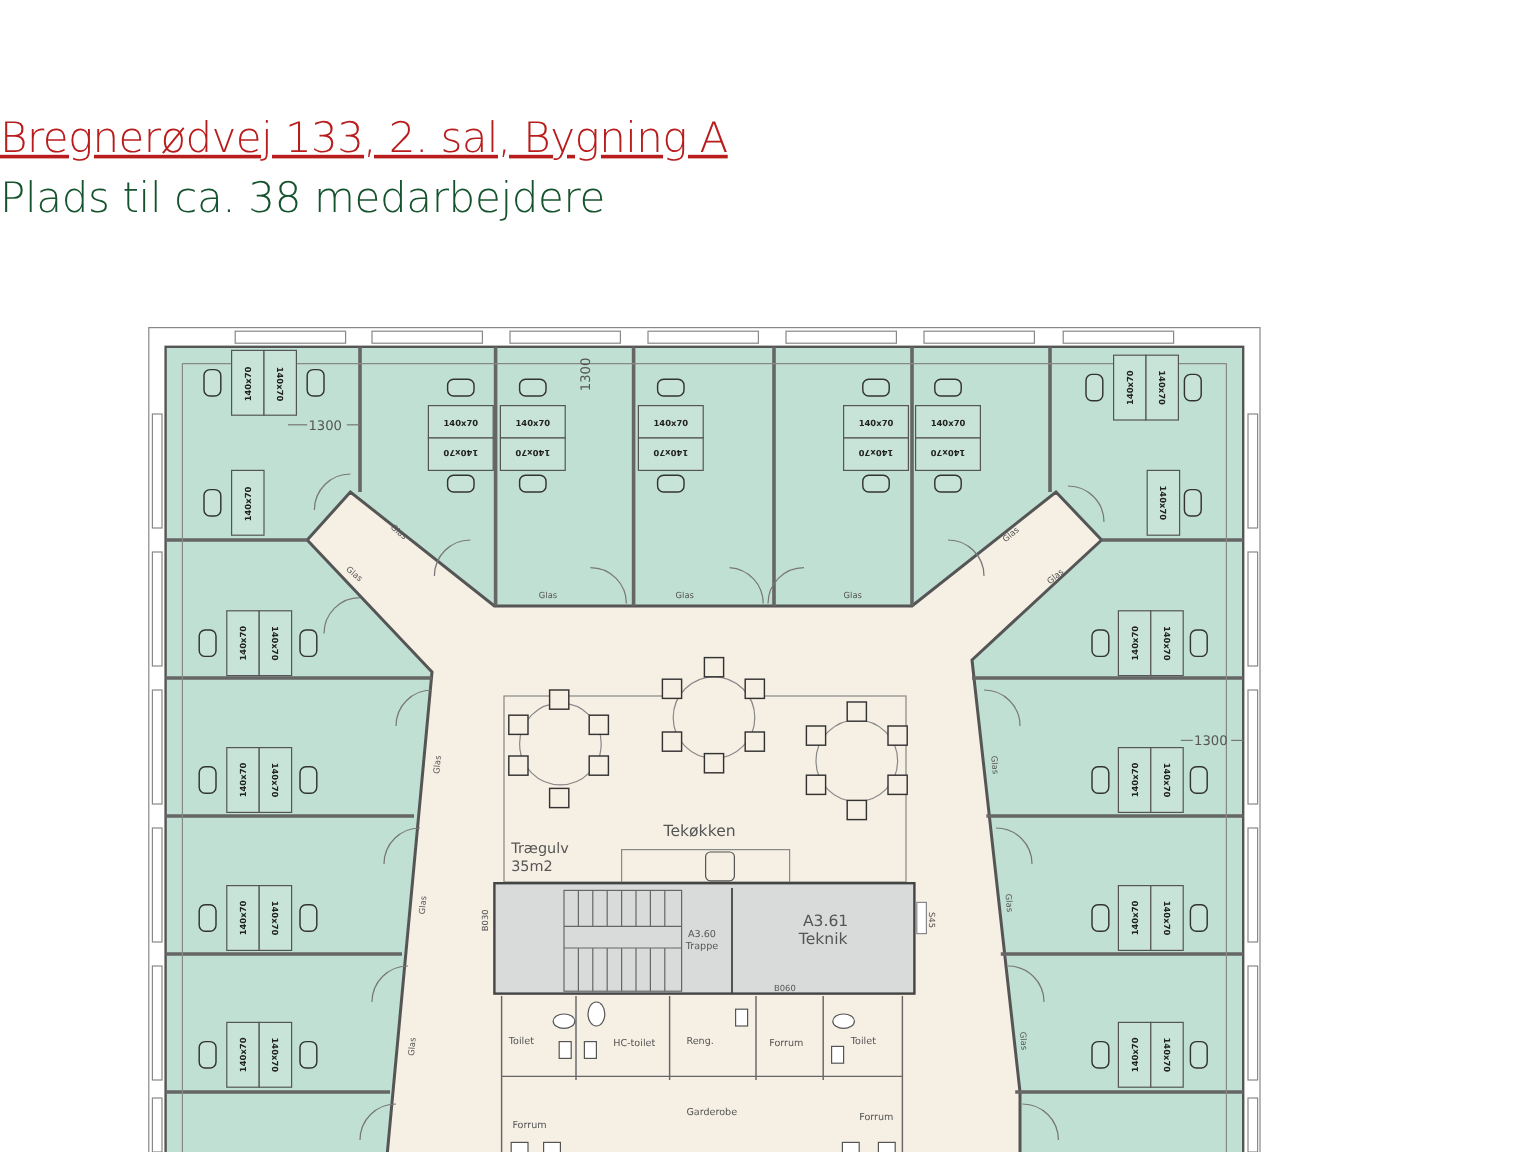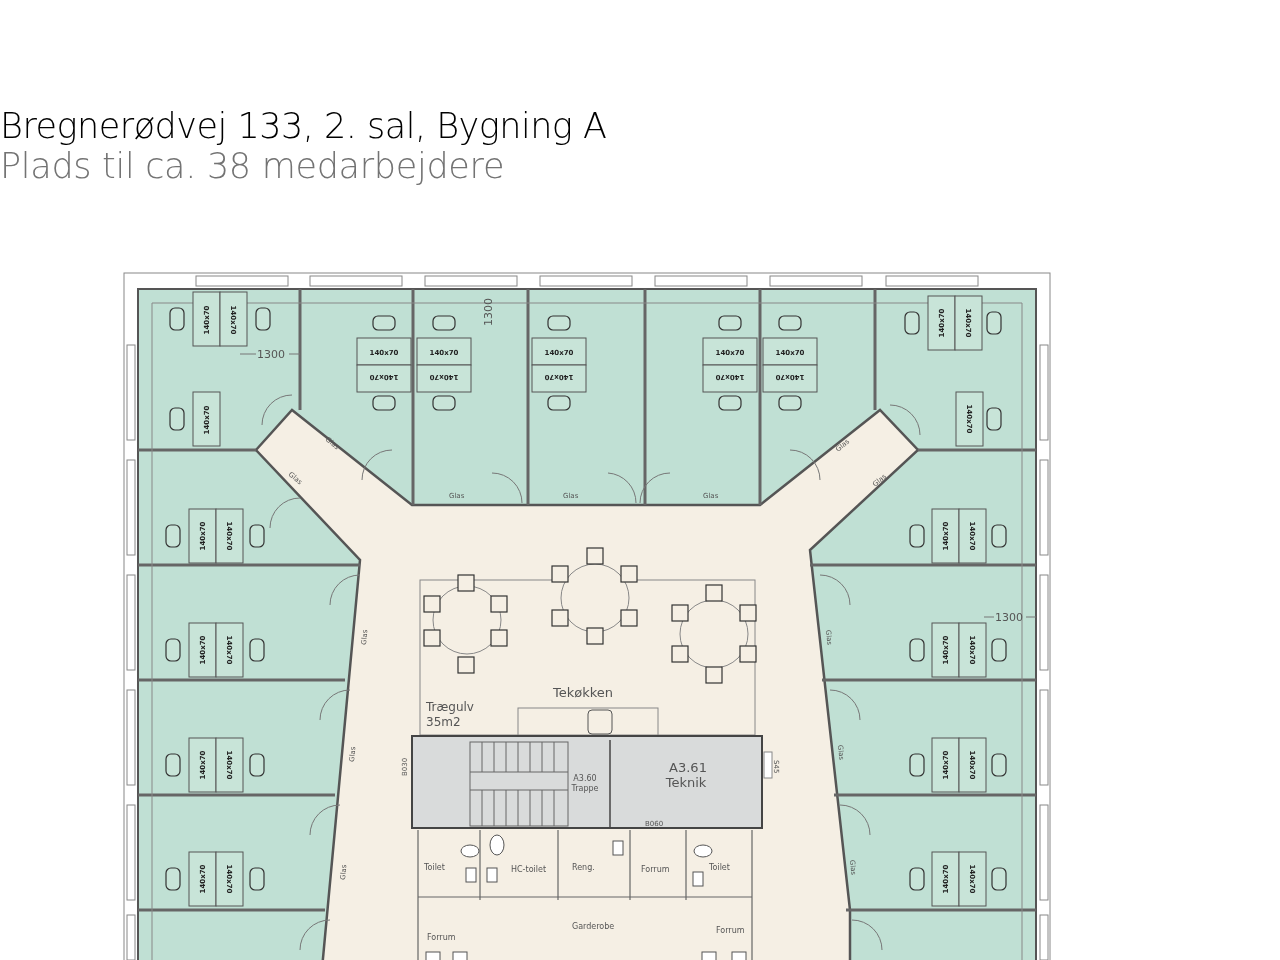--- a/index.html
+++ b/index.html
@@ -1,18 +1,18 @@
 <!DOCTYPE html>
 <html><head>
 <meta charset="utf-8">
 <style>
   html,body{margin:0;padding:0;background:#ffffff;}
   body{width:1280px;height:960px;overflow:hidden;position:relative;font-family:"DejaVu Sans",sans-serif;}
-  .title{position:absolute;left:0;top:106px;font-size:35px;color:#000000;letter-spacing:-0.5px;white-space:nowrap;font-weight:300;}
-  .subtitle{position:absolute;left:0;top:146px;font-size:35px;color:#737373;letter-spacing:-0.3px;white-space:nowrap;font-weight:300;}
+  .title{position:absolute;left:0;top:96px;font-size:35px;color:#b91c1c;letter-spacing:-0.5px;white-space:nowrap;font-weight:300;text-decoration:underline;}
+  .subtitle{position:absolute;left:0;top:146px;font-size:35px;color:#14532d;letter-spacing:-0.3px;white-space:nowrap;font-weight:300;}
   svg{position:absolute;left:0;top:0;}
   .lbl{font-family:"DejaVu Sans",sans-serif;fill:#555;}
   .desk{font-family:"DejaVu Sans",sans-serif;font-size:7px;fill:#222;font-weight:bold;}
 </style>
 </head>
 <body>
 
 <div class="title">Bregnerødvej 133, 2. sal, Bygning A</div>
 <div class="subtitle">Plads til ca. 38 medarbejdere</div>
 

